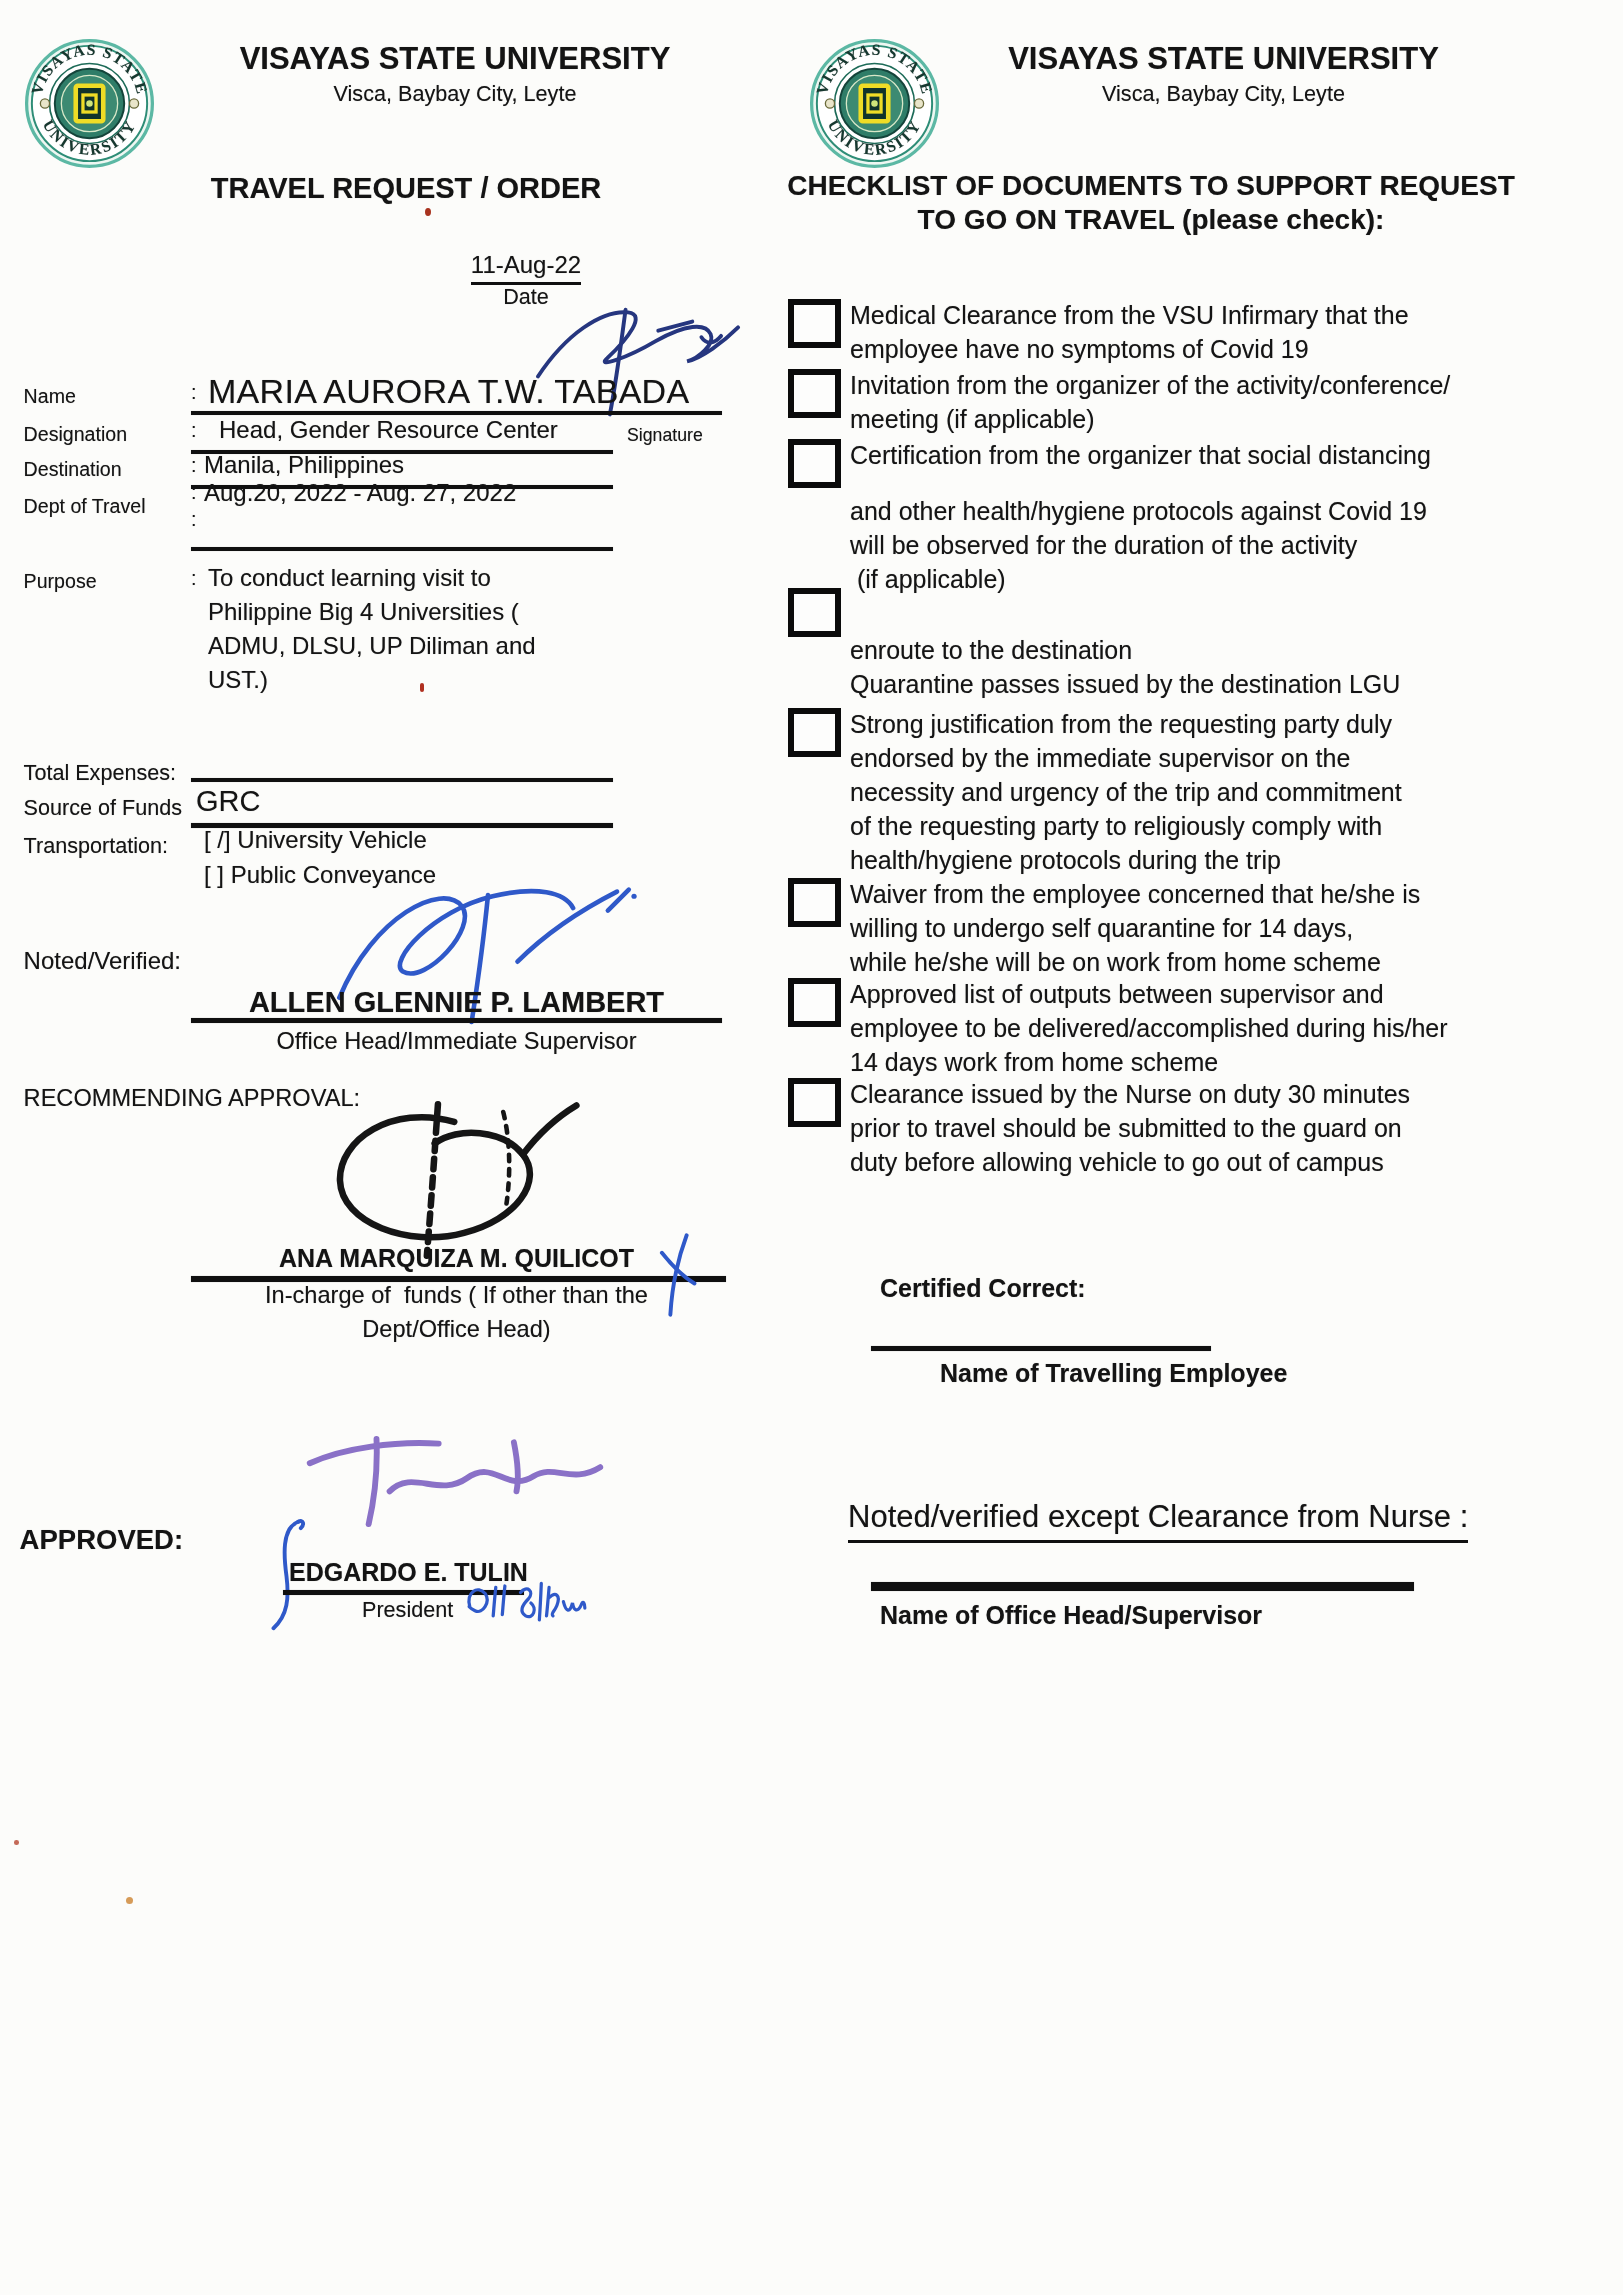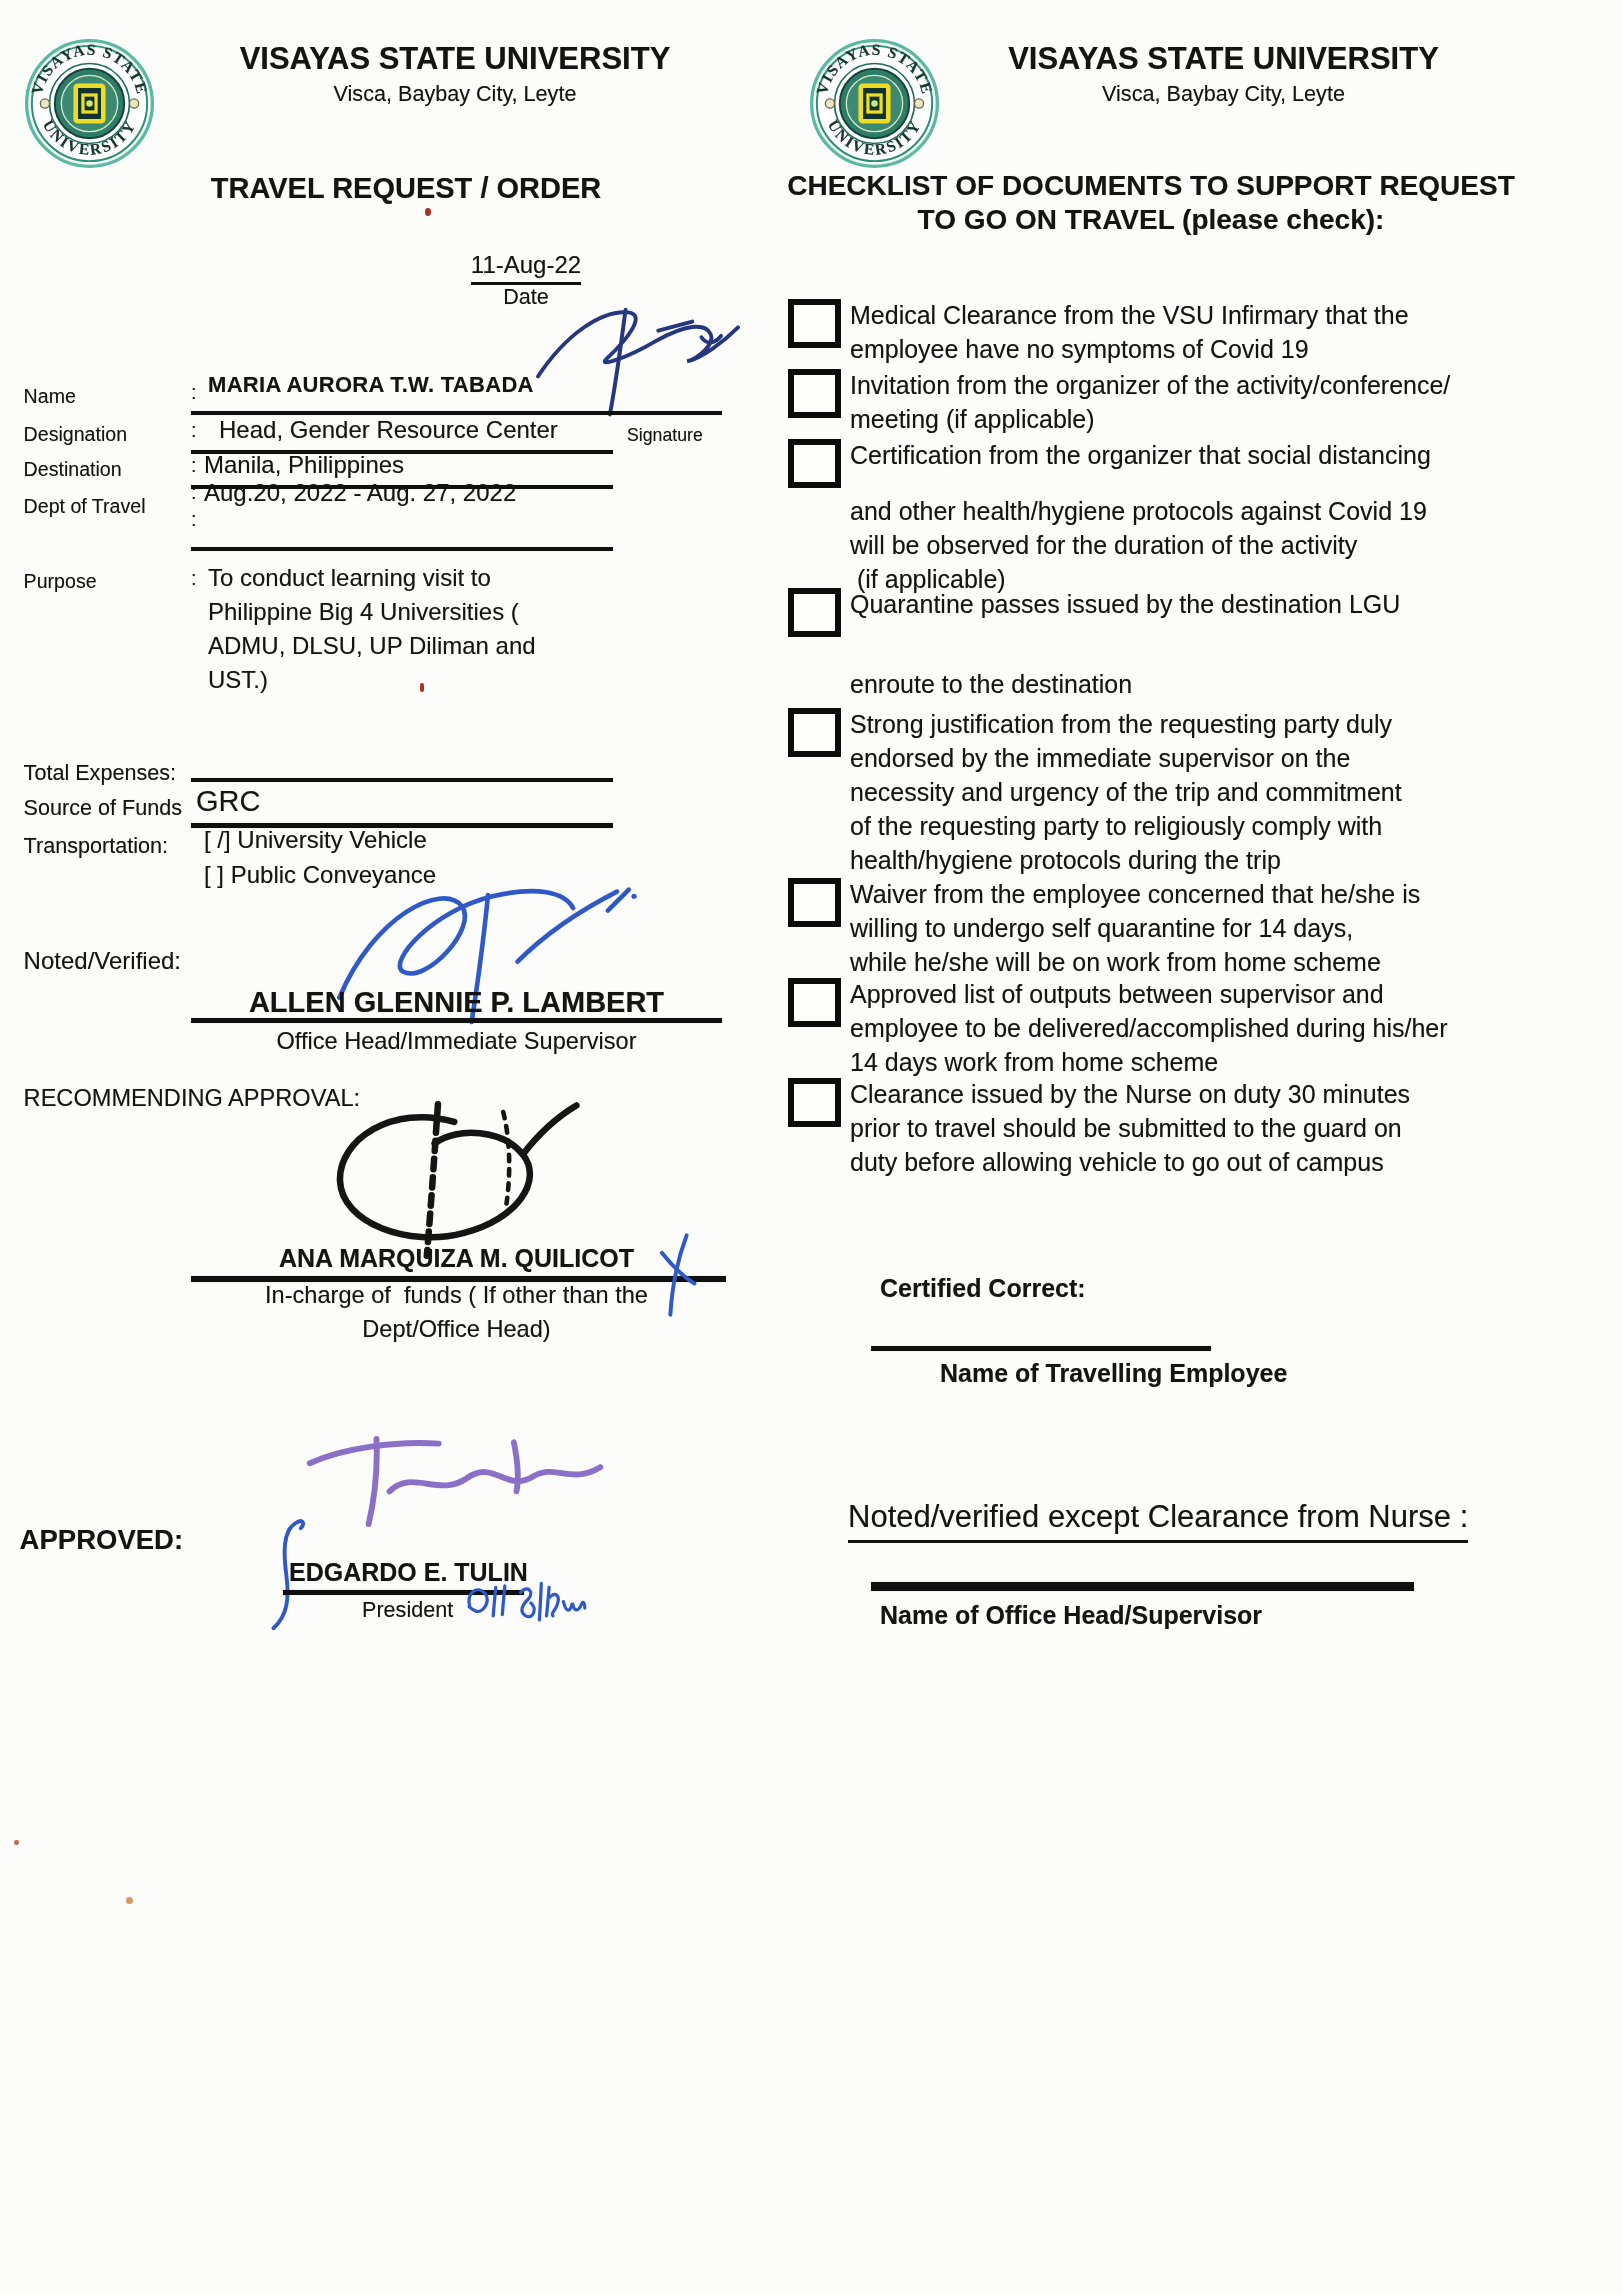--- a/index.html
+++ b/index.html
@@ -4,21 +4,21 @@
 <style>
   html,body{margin:0;padding:0;background:#e9e9e7;}
   #page{position:relative;width:1623px;height:2295px;background:#fcfcfa;overflow:hidden;
         font-family:"Liberation Sans", sans-serif;color:#141414;}
   #page *{text-shadow:0 0 0.8px rgba(20,20,20,.38);}
   .abs{position:absolute;white-space:pre-wrap;}
   .b{font-weight:bold;}
   .ctr{text-align:center;}
   .lbl{font-size:19.6px;}
   .val{font-size:24px;}
-  .valb{font-size:22px;font-weight:bold;letter-spacing:0.3px;}
+  .valb{font-size:34px;font-weight:normal;letter-spacing:0.3px;}
   .cap{font-size:17.7px;}
   .rule{position:absolute;background:#101010;box-shadow:0 0 0.7px rgba(0,0,0,.5);}
   .chk-item{position:absolute;left:788px;width:778px;}
   .chk-box{position:absolute;left:0;top:1.3px;width:41px;height:37px;border:6.5px solid #0b0b0b;background:#fdfdfc;}
   .chk-text{margin-left:62px;}
   .chk-line{font-size:25px;line-height:34px;white-space:pre-wrap;}
   .gap34{margin-top:22px;}
   .gap70{margin-top:46px;}
   .sig{position:absolute;}
   .sig svg{width:100%;height:100%;overflow:visible;}
@@ -254,22 +254,22 @@
         <div class="chk-text">
           <div class="chk-line">Certification from the organizer that social distancing</div>
           <div class="chk-line gap34">and other health/hygiene protocols against Covid 19</div>
           <div class="chk-line">will be observed for the duration of the activity</div>
           <div class="chk-line"> (if applicable)</div>
         </div>
       </div>
       <div class="chk-item" style="top: 587px;">
         <div class="chk-box"></div>
         <div class="chk-text">
+          <div class="chk-line gap70">enroute to the destination</div>
           <div class="chk-line">Quarantine passes issued by the destination LGU</div>
-          <div class="chk-line gap70">enroute to the destination</div>
         </div>
       </div>
       <div class="chk-item" style="top: 707px;">
         <div class="chk-box"></div>
         <div class="chk-text">
           <div class="chk-line">Strong justification from the requesting party duly</div>
           <div class="chk-line">endorsed by the immediate supervisor on the</div>
           <div class="chk-line">necessity and urgency of the trip and commitment</div>
           <div class="chk-line">of the requesting party to religiously comply with</div>
           <div class="chk-line">health/hygiene protocols during the trip</div>

